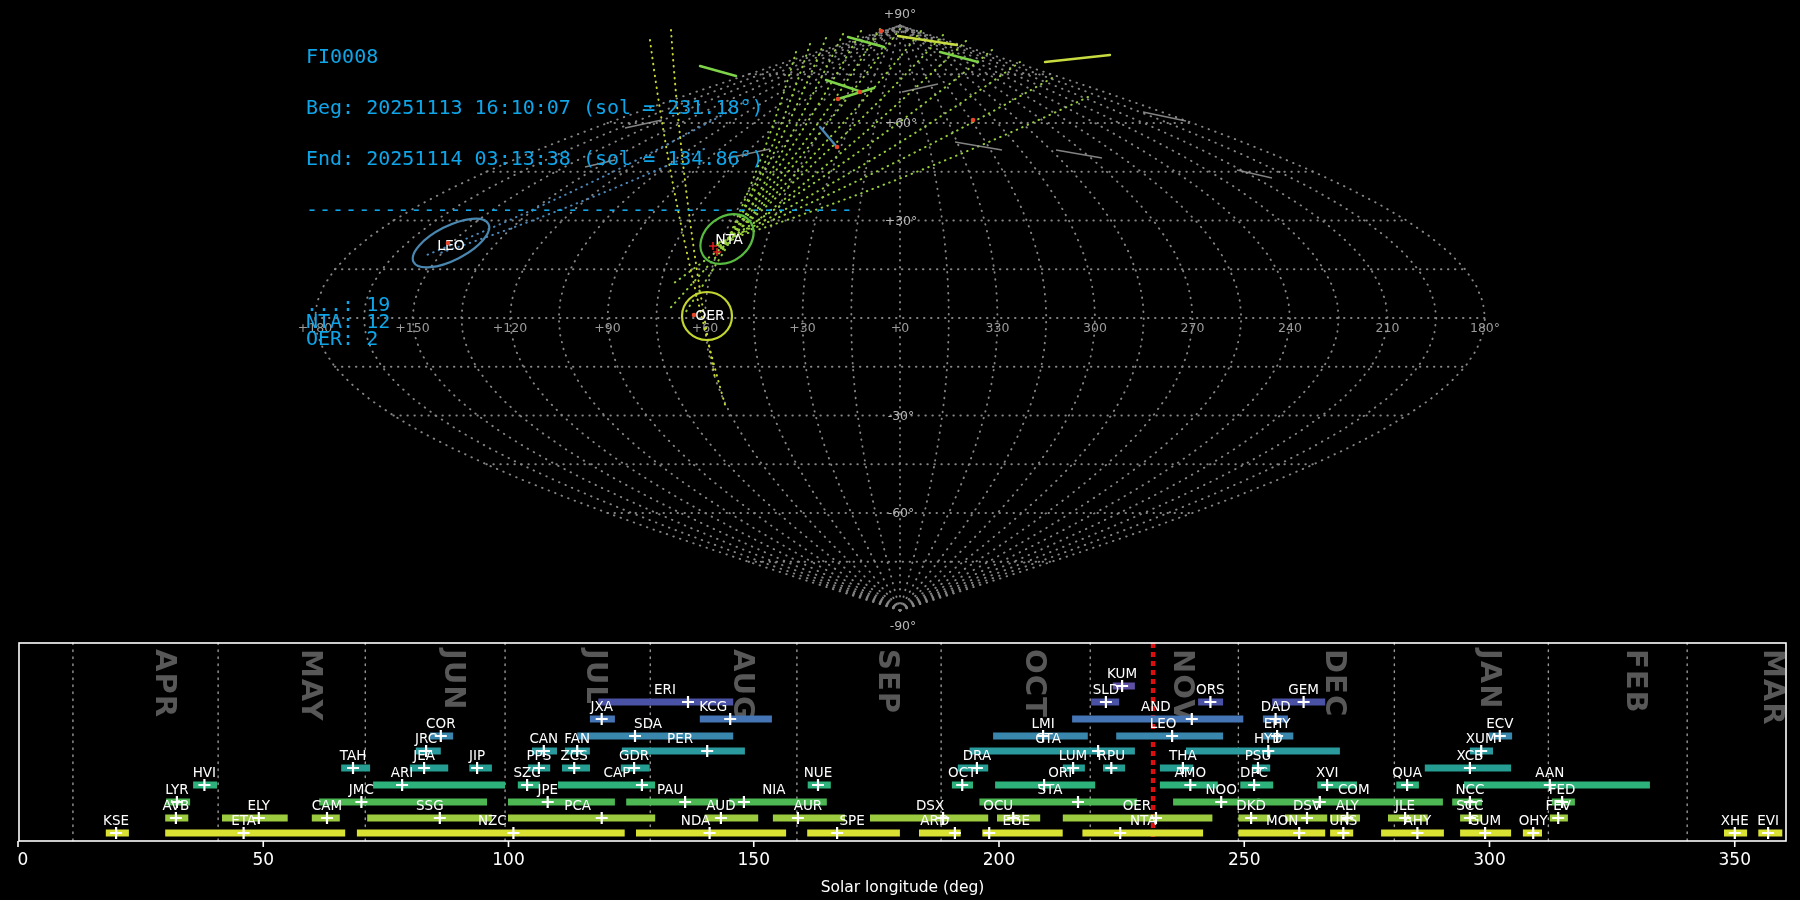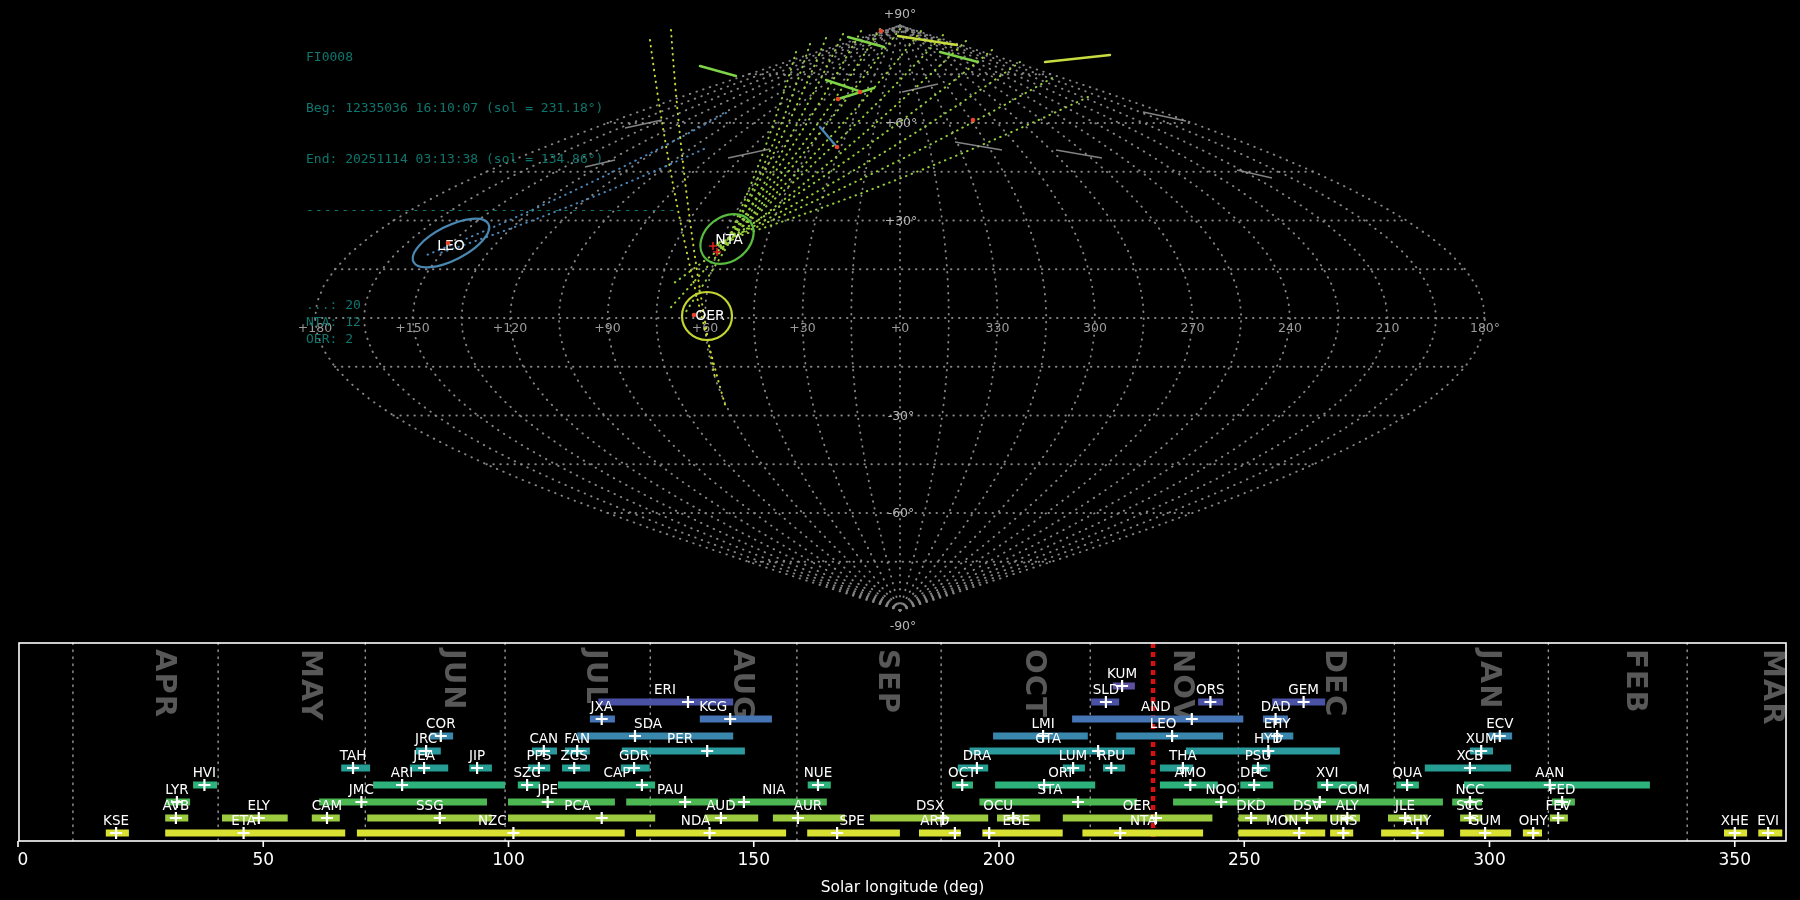--- a/index.html
+++ b/index.html
@@ -1,34 +1,34 @@
 <!DOCTYPE html>
 <html><head>
 <meta charset="utf-8">
 <style>
   html,body{margin:0;padding:0;background:#000;}
   .stage{position:relative;width:1800px;height:900px;background:#000;overflow:hidden;
          font-family:"DejaVu Sans",sans-serif;}
-  .hdr{position:absolute;left:306px;top:14px;color:#0f766e;
-       font-family:"DejaVu Sans Mono",monospace;font-size:13px;line-height:17px;white-space:pre;}
+  .hdr{position:absolute;left:306px;top:14px;color:#0ea5e9;
+       font-family:"DejaVu Sans Mono",monospace;font-size:20px;line-height:17px;white-space:pre;}
   .hdr .sep{letter-spacing:1px;}
   .hdr .gap{height:10px;}
   svg text{font-family:"DejaVu Sans",sans-serif;}
 </style>
 </head>
 <body>
 
 <div class="stage">
   <div class="hdr">
     <div>FI0008</div>
-    <div>Beg: 12335036 16:10:07 (sol = 231.18°)</div>
+    <div>Beg: 20251113 16:10:07 (sol = 231.18°)</div>
     <div>End: 20251114 03:13:38 (sol = 134.86°)</div>
     <div class="sep">------------------------------------------</div>
     <div class="gap"></div>
-    <div id="count-list"><div>...: 20</div><div>NTA: 12</div><div>OER: 2</div></div>
+    <div id="count-list"><div>...: 19</div><div>NTA: 12</div><div>OER: 2</div></div>
   </div>
   <svg id="scene" width="1800" height="900" viewBox="0 0 1800 900">
       <g>
         <g stroke="#858585" fill="none" stroke-width="1.9" stroke-linecap="round" stroke-dasharray="0.5 6.5">
           <line x1="748.5908586150254" y1="561.75" x2="1051.4091413849746" y2="561.75"></line>
           <line x1="607.5" y1="513" x2="1192.5" y2="513"></line>
           <line x1="486.34253300586965" y1="464.25" x2="1313.6574669941303" y2="464.25"></line>
           <line x1="393.3751387861034" y1="415.5" x2="1406.6248612138966" y2="415.5"></line>
           <line x1="334.933391620895" y1="366.75" x2="1465.066608379105" y2="366.75"></line>
           <line x1="315" y1="318" x2="1485" y2="318"></line>

